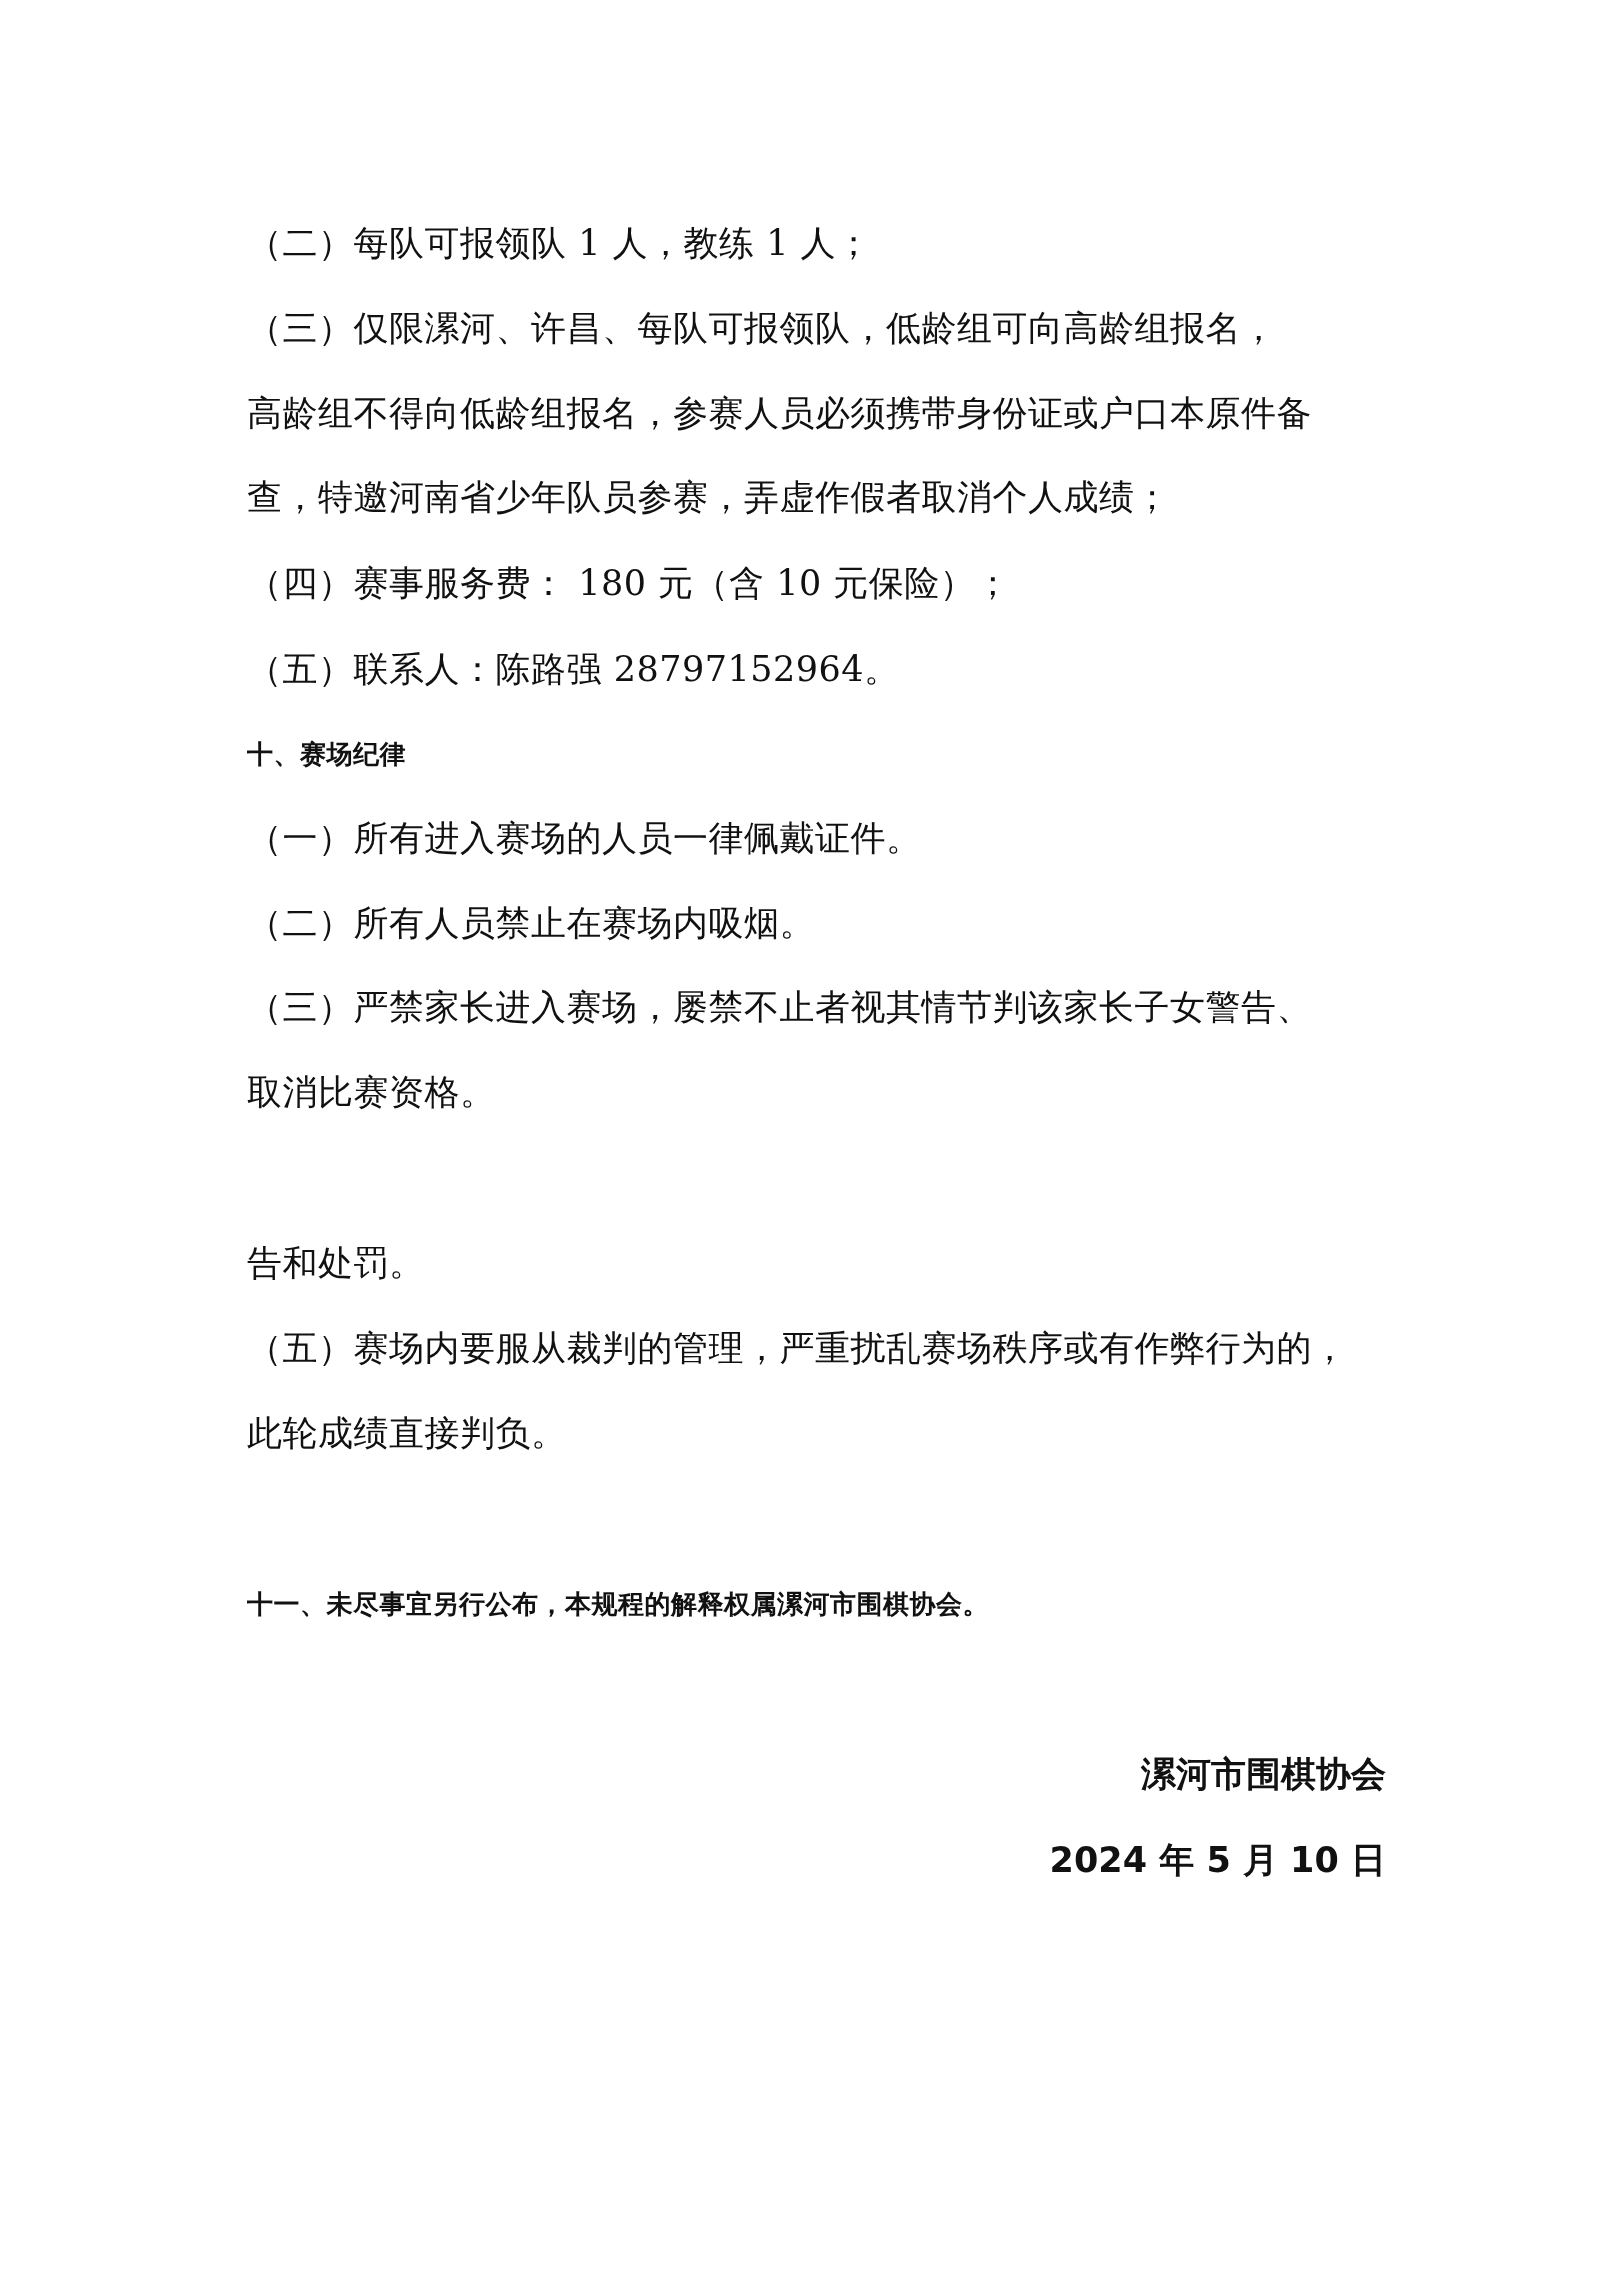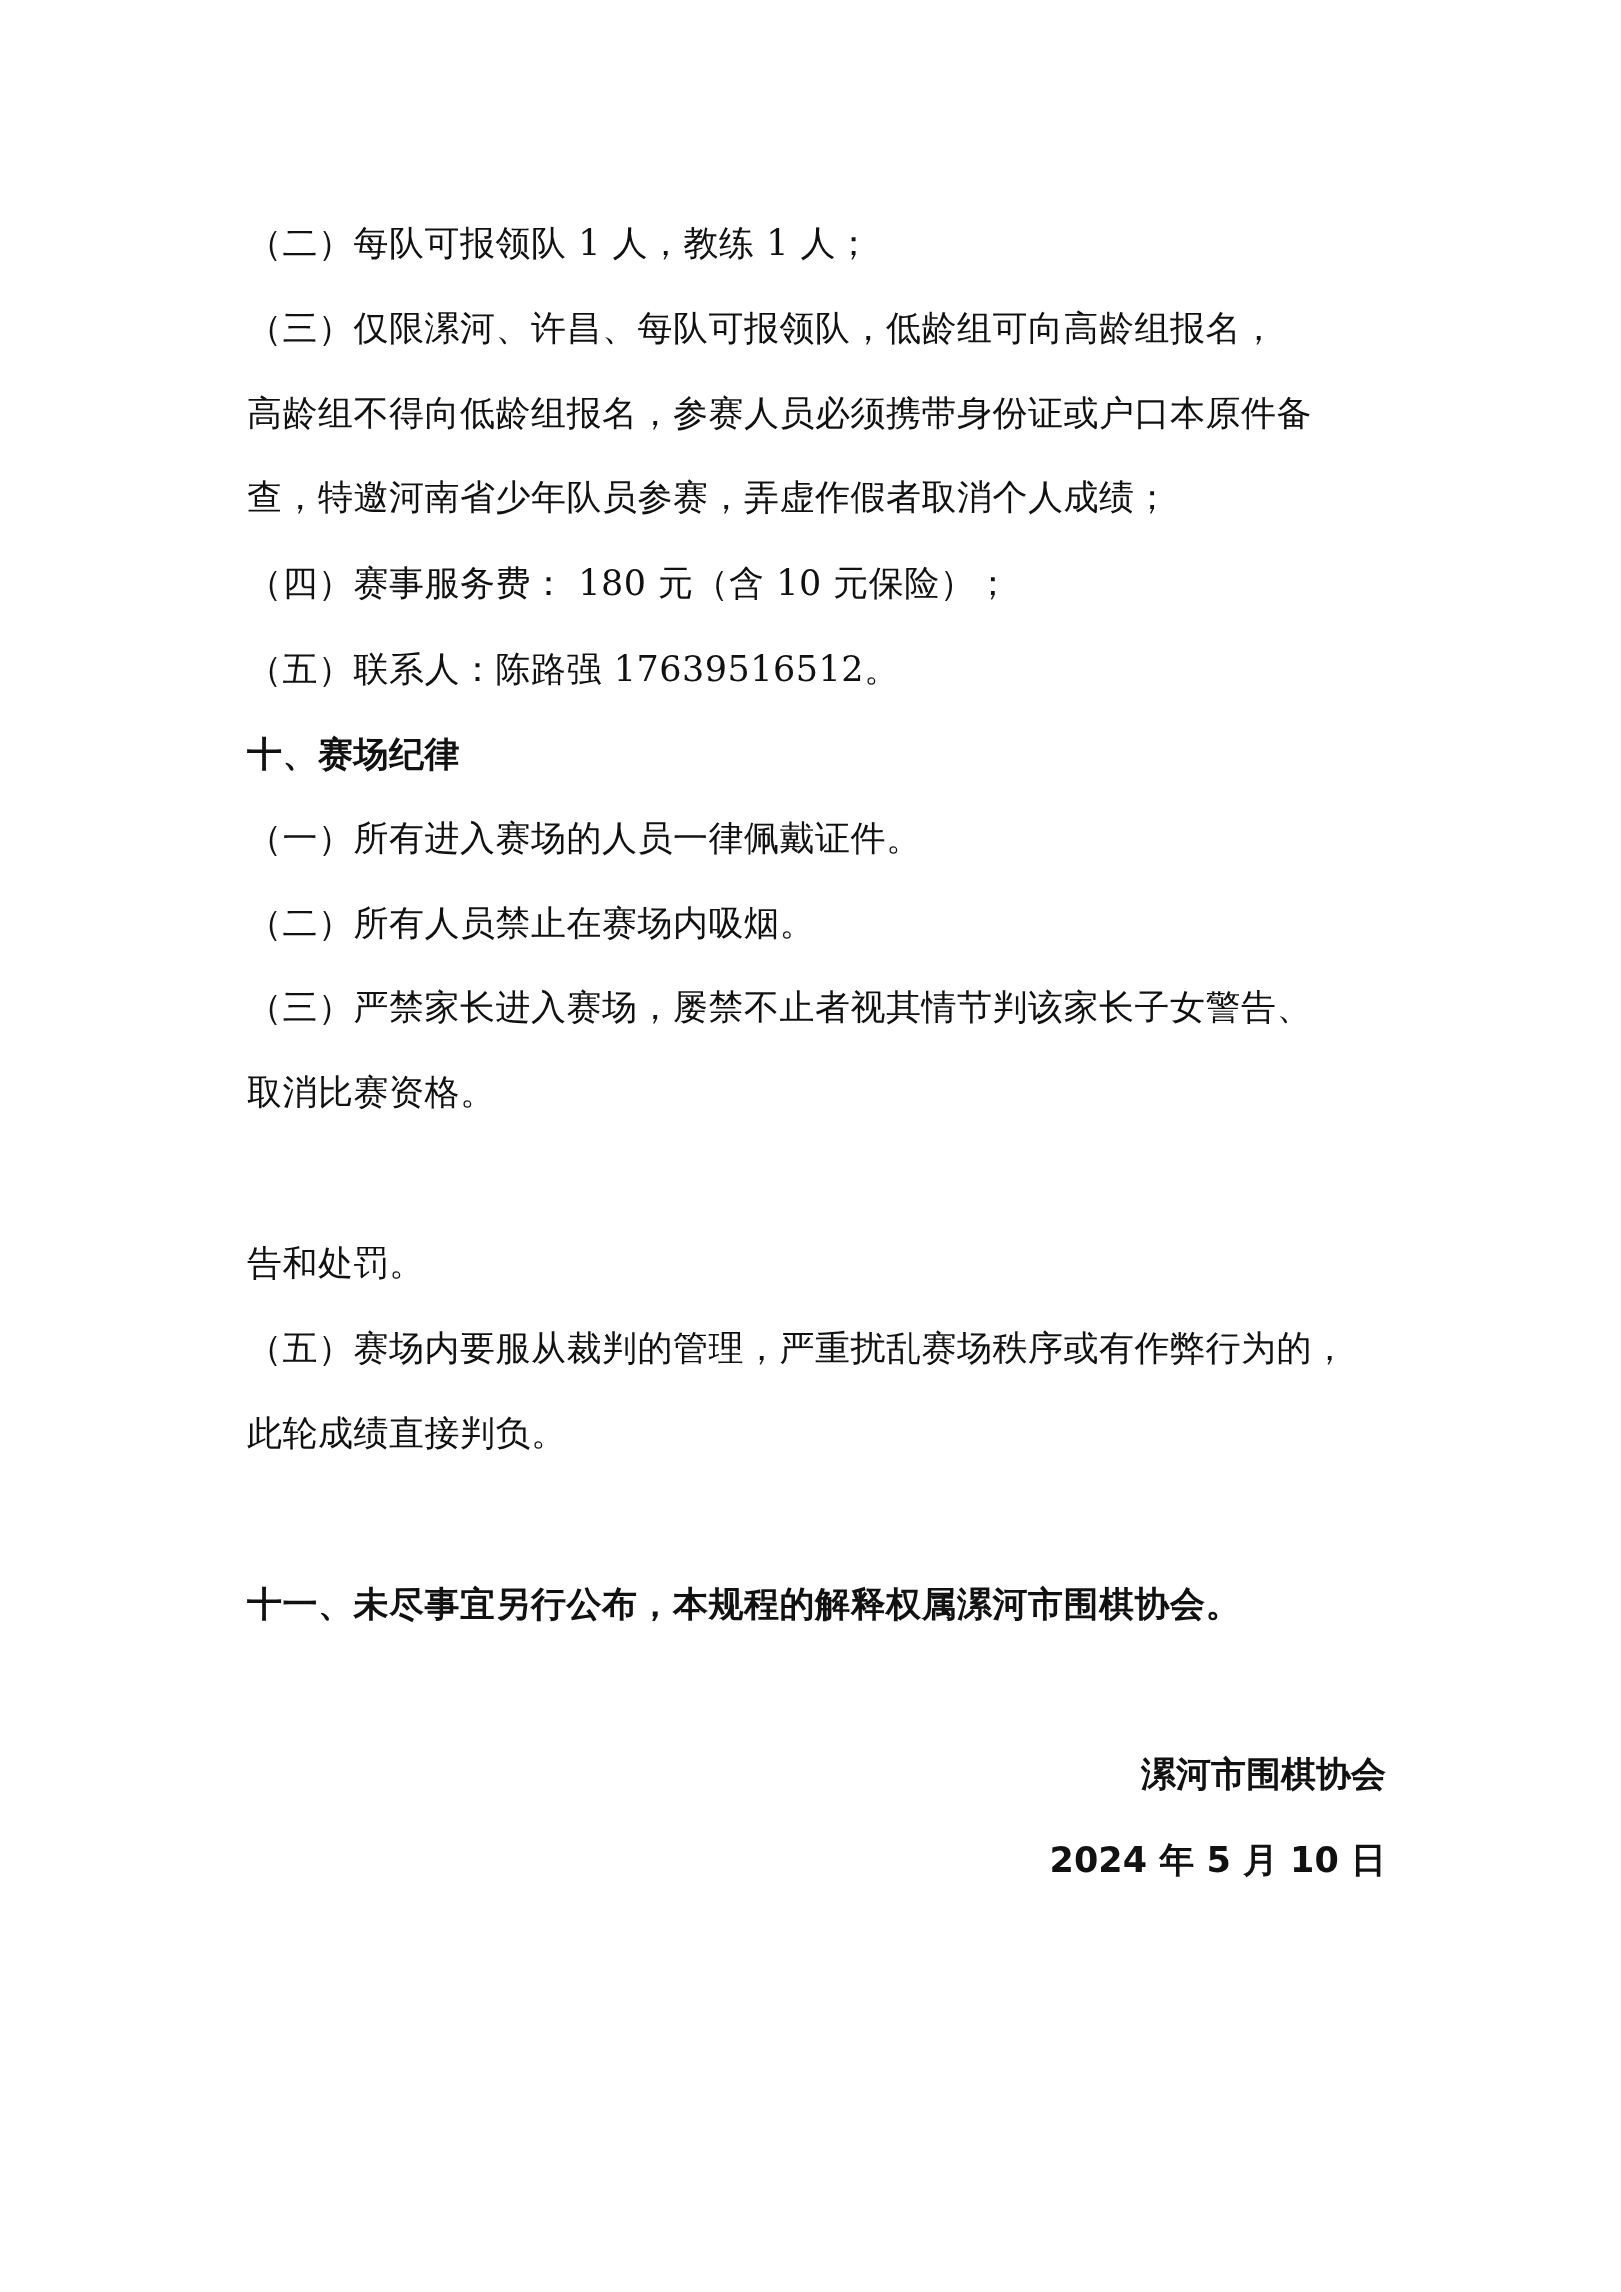--- a/index.html
+++ b/index.html
@@ -27,21 +27,21 @@
     left: 247px;
     width: 1152px;
     font-size: 35px;
     line-height: 43px;
     white-space: nowrap;
     letter-spacing: 0.5px;
   }
   .heading {
     font-family: "DejaVu Sans", "Liberation Sans", sans-serif;
     font-weight: bold;
-    font-size: 35px;
+    font-size: 26px;
   }
   .sign {
     position: absolute;
     right: 235px;
     text-align: center;
     font-family: "DejaVu Sans", "Liberation Sans", sans-serif;
     font-weight: bold;
     font-size: 35px;
     line-height: 43px;
     white-space: nowrap;
@@ -53,21 +53,21 @@
 <div class="page">
 
   <div class="line" style="top:222px">（二）每队可报领队 1 人，教练 1 人；</div>
 
   <div class="line" style="top:307px">（三）仅限漯河、许昌、每队可报领队，低龄组可向高龄组报名，</div>
   <div class="line" style="top:392px">高龄组不得向低龄组报名，参赛人员必须携带身份证或户口本原件备</div>
   <div class="line" style="top:476px">查，特邀河南省少年队员参赛，弄虚作假者取消个人成绩；</div>
 
   <div class="line" style="top:562px">（四）赛事服务费：  180 元（含 10 元保险）；</div>
 
-  <div class="line" style="top:648px">（五）联系人：陈路强 17639516512。</div>
+  <div class="line" style="top:648px">（五）联系人：陈路强 28797152964。</div>
 
   <div class="line heading" style="top:733px">十、赛场纪律</div>
 
   <div class="line" style="top:817px">（一）所有进入赛场的人员一律佩戴证件。</div>
   <div class="line" style="top:902px">（二）所有人员禁止在赛场内吸烟。</div>
 
   <div class="line" style="top:986px">（三）严禁家长进入赛场，屡禁不止者视其情节判该家长子女警告、</div>
   <div class="line" style="top:1071px">取消比赛资格。</div>
 
   <div class="line" style="top:1242px">告和处罚。</div>

